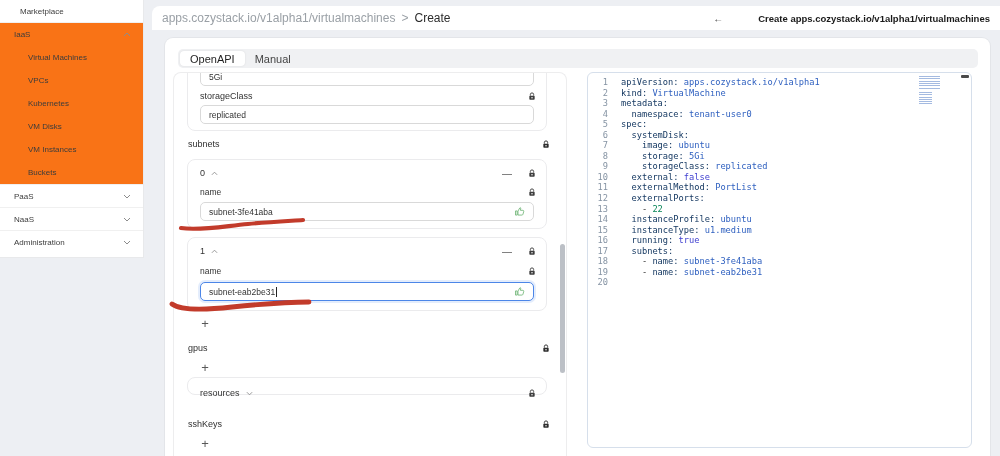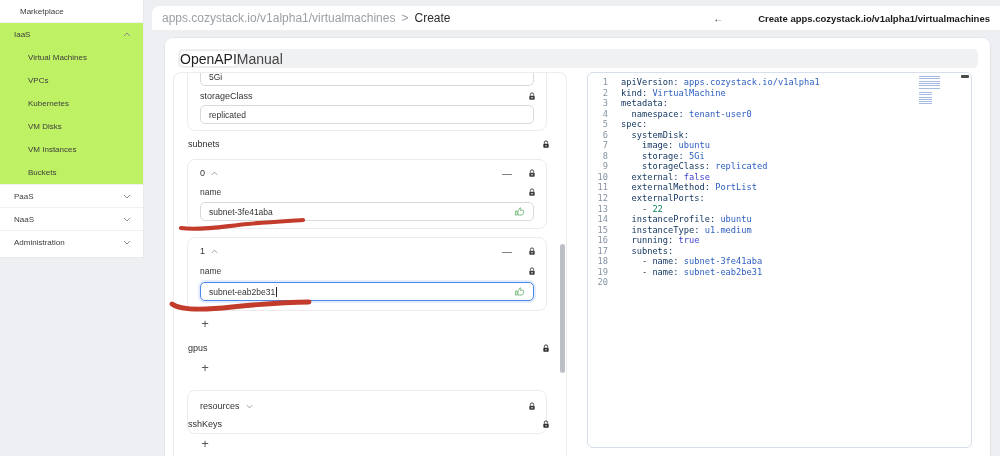--- a/index.html
+++ b/index.html
@@ -7,41 +7,41 @@
   body { background:#edeff3; font-family:"Liberation Sans", sans-serif; position:relative; }
 
   
   #sidebar { position:absolute; left:0; top:0; width:144px; height:258px; background:#fff;
              border-right:1px solid #e8e9eb; border-bottom:1px solid #e8e9eb; }
   .side-row { height:23px; display:flex; align-items:center; justify-content:space-between;
               font-size:8px; color:#3c3c3c; padding:0 12px 0 14px; cursor:pointer; }
   .side-row.bordered { border-bottom:1px solid #f0f0f0; }
   .side-sub { padding-left:28px; height:23px; display:flex; align-items:center;
               font-size:8px; color:#3c3c3c; cursor:pointer; }
-  #iaas-group { background:#bef264; border-bottom:1px solid #f0f0f0; }
+  #iaas-group { background:#f97316; border-bottom:1px solid #f0f0f0; }
   .chev { flex:none; }
 
   
   #header-card { position:absolute; left:152px; top:6px; width:848px; height:24px; background:#fff;
                  border-radius:8px 0 0 0; display:flex; align-items:center;
                  justify-content:space-between; padding:0 10px; }
   #breadcrumb { display:flex; align-items:flex-end; font-size:12px; }
   .bc-path { color:#9aa0a6; }
   .bc-sep { color:#9aa0a6; margin:0 6px; }
   .bc-cur { color:#2b2b2b; }
   #header-right { display:flex; align-items:center; }
   #back-arrow { font-size:10px; color:#3c3c3c; margin-right:13px; cursor:pointer; }
   #page-title { font-size:9.5px; font-weight:700; color:#1a1a1a;margin-left:22px; }
 
   
   #main-panel { position:absolute; left:165px; top:38px; width:825px; height:418px; background:#fff;
                 border-radius:8px 8px 0 0; box-shadow:0 0 0 1px rgba(0,0,0,0.04); }
   #tab-bar { position:absolute; left:13px; top:11px; width:800px; height:19px; background:#f0f1f3;
              border-radius:5px; display:flex; align-items:center; padding:2px; }
-  .tab { height:15px; display:flex; align-items:center; padding:0 0; font-size:14px;
+  .tab { height:15px; display:flex; align-items:center; padding:0 10px; font-size:11px;
          color:#454545; cursor:pointer; }
   .tab.active { background:#fff; border-radius:4px; color:#1f1f1f; box-shadow:0 0 2px rgba(0,0,0,0.10); }
 
   
   #form-viewport { position:absolute; left:8px; top:34px; width:394px; height:384px;
                    border:1px solid #ededee; border-bottom:none; border-radius:8px 8px 0 0;
                    overflow:hidden; }
   .fcard { position:absolute; left:13px; width:360px; background:#fff;
            border:1px solid #ebebed; border-radius:8px; }
   .flabel-row { position:absolute; left:14px; right:16px; display:flex; align-items:center;
@@ -288,21 +288,21 @@
       <span>
         <svg width="8" height="9" viewBox="0 0 12 13">
             <path d="M3.5 5.2V3.6a2.5 2.5 0 0 1 5 0v1.6" fill="none" stroke="#2d2d2d" stroke-width="1.4"></path>
             <rect x="2" y="5.2" width="8" height="6.3" rx="1.2" fill="#2d2d2d"></rect>
             <circle cx="6" cy="8.3" r="1.1" fill="#fff"></circle>
           </svg>
       </span>
     </div>
     <div class="plus-btn" style="top:288px;">+</div>
 
-    <div class="fcard" style="top:317px; height:44px;">
+    <div class="fcard" style="top:304px; height:18px;">
       <div class="inlabel-row" style="top:10px; font-size:9px;">
         <span style="display:flex; align-items:center;">
           <span>resources</span>
           <span style="margin-left:6px;">
             <svg width="7" height="5" viewBox="0 0 8 5">
                 <polyline points="1,1 4,4 7,1" fill="none" stroke="#8c8c8c" stroke-width="1"></polyline>
               </svg>
           </span>
         </span>
         <span>

